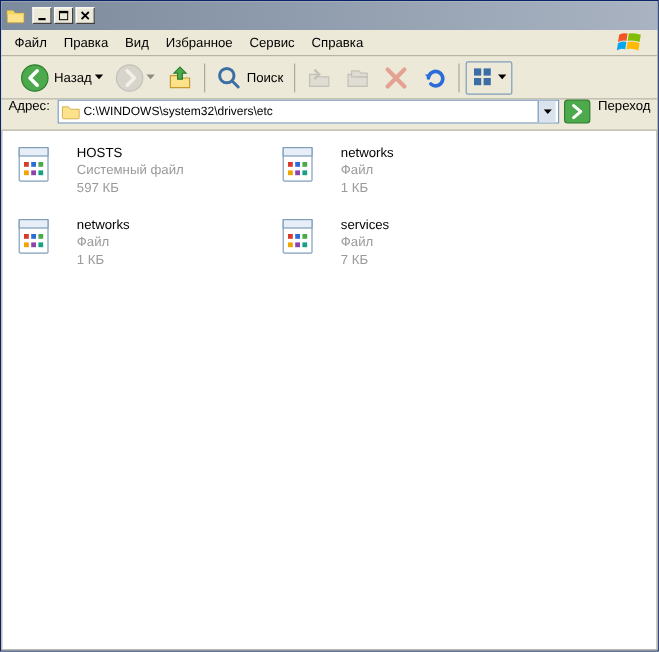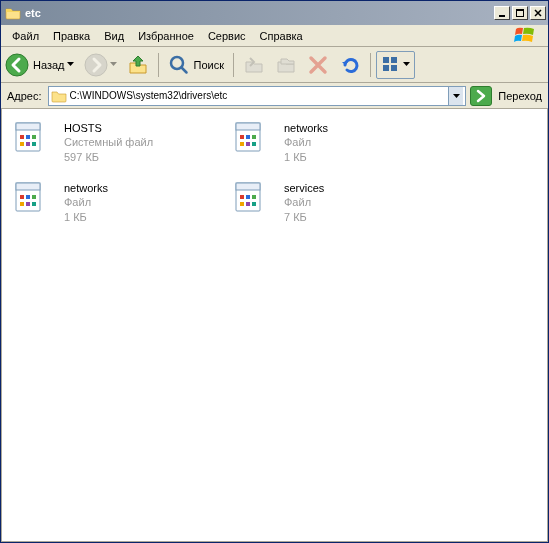--- a/index.html
+++ b/index.html
@@ -56,21 +56,21 @@
     margin-left:auto;
     width:36px; height:22px;
     display:flex; align-items:center; justify-content:center;
   }
   
   .toolbar {
     height: 36px;
     background:#ece9d8;
     display:flex;
     align-items:center;
-    padding:0 0;
+    padding:0 12px;
     border-bottom:1px solid #aca899;
     gap:2px;
   }
   .tbtn {
     height:28px;
     display:flex;
     align-items:center;
     padding:0 4px;
     border-radius:3px;
     cursor:default;
@@ -84,21 +84,21 @@
   .dropdown-arrow {
     width:7px; height:7px;
     margin-left:2px;
   }
   .disabled svg { opacity:0.4; }
   
   .addressbar {
     height: 26px;
     background:#ece9d8;
     display:flex;
-    align-items:center;
+    align-items:flex-start;
     padding:0 4px;
     gap:4px;
     border-bottom:1px solid #aca899;
   }
   .addressbar .addrlabel { padding:0 2px; }
   .addrfield {
     flex:1;
     height:20px;
     background:#fff;
     border:1px solid #7f9db9;
@@ -160,21 +160,20 @@
 </head>
 <body>
 
 <div class="titlebar">
   <span class="folder-icon">
     <svg viewBox="0 0 16 16">
         <path fill="#fce28b" stroke="#c99a2e" stroke-width="0.6" d="M1 4h5l1.5 2H15v7a1 1 0 0 1-1 1H2a1 1 0 0 1-1-1z"></path>
         <path fill="#f7d65d" d="M1 4h5l1.5 2H15v1H1z"></path>
       </svg>
   </span>
-  <span class="title">etc</span>
   <div class="titlebtn">
       <svg width="8" height="8" viewBox="0 0 8 8">
         <rect x="1" y="6" width="6" height="2" fill="#000"></rect>
       </svg>
     </div>
   <div class="titlebtn">
       <svg width="8" height="8" viewBox="0 0 8 8">
         <rect x="0.5" y="0.5" width="7" height="7" fill="none" stroke="#000"></rect>
         <rect x="0" y="0" width="8" height="2" fill="#000"></rect>
       </svg>

